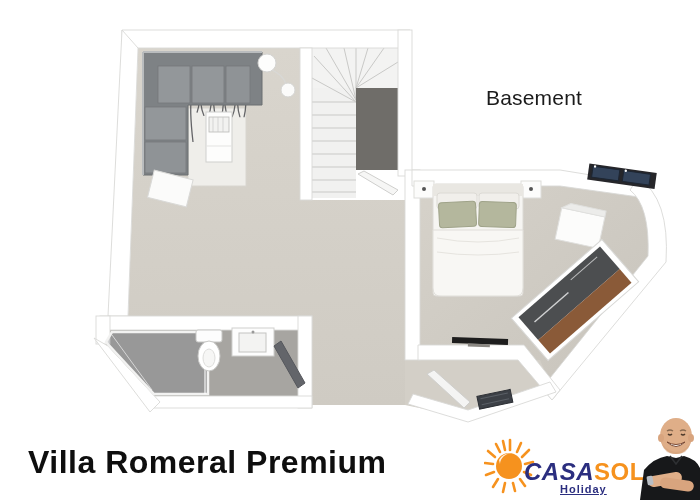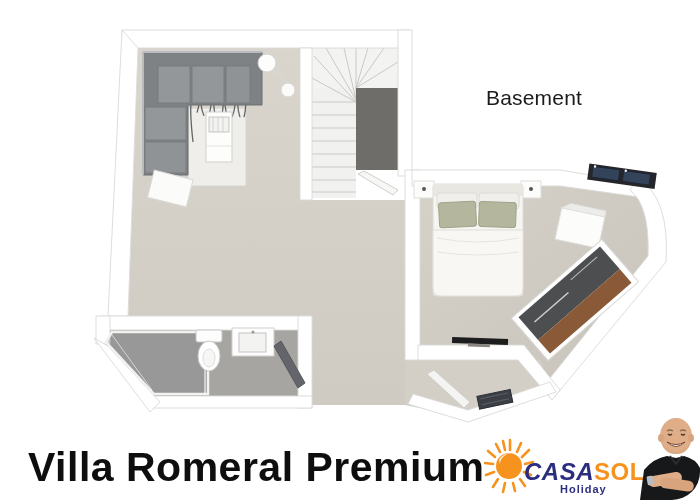--- a/index.html
+++ b/index.html
@@ -1,26 +1,26 @@
 <!DOCTYPE html>
 <html><head>
 <meta charset="utf-8">
 <style>
   html,body{margin:0;padding:0;background:#ffffff;}
   .canvas{
     position:relative;width:700px;height:500px;background:#ffffff;
-    overflow:hidden;font-family:"Liberation Sans",sans-serif;border-radius:28px;
+    overflow:hidden;font-family:"Liberation Sans",sans-serif;
   }
   .plan-svg{position:absolute;left:0;top:0;}
   .floor-label{
     position:absolute;left:464px;top:86px;width:140px;text-align:center;
     font-size:21px;color:#1b1b1b;letter-spacing:0.2px;
   }
   .title{
-    position:absolute;left:28px;top:444px;font-size:41px;font-weight:bold;
+    position:absolute;left:28px;top:444px;font-size:32px;font-weight:bold;
     color:#0e0e0e;letter-spacing:0.5px;
   }
   .logo{position:absolute;left:484px;top:436px;width:160px;height:62px;}
   .logo-sun{position:absolute;left:0;top:2px;}
   .logo-text{position:absolute;left:40px;top:22px;font-weight:bold;font-size:24px;letter-spacing:0.5px;white-space:nowrap;}
   .logo-tagline{position:absolute;left:76px;top:47px;font-size:11px;font-weight:bold;letter-spacing:1px;}
   .agent{position:absolute;left:634px;top:414px;}
 </style>
 </head>
 <body>
@@ -211,21 +211,21 @@
         <line x1="11" y1="19" x2="4" y2="13"></line>
         <line x1="16" y1="14" x2="12" y2="6"></line>
         <line x1="21" y1="12" x2="19" y2="3"></line>
       </g>
       <circle cx="25" cy="28" r="13" fill="#f6921e"></circle>
       <path d="M15,22 A13,13 0 0 1 28,15.5 A11,11 0 0 0 16,26 Z" fill="#ffffff" opacity="0.85"></path>
     </svg>
     <div class="logo-text">
       <span style="color: rgb(43, 46, 127); font-style: italic;">CASA</span><span style="color: rgb(246, 146, 30);">SOL</span>
     </div>
-    <div class="logo-tagline" style="color: rgb(43, 46, 127);">Holiday</div>
+    <div class="logo-tagline" style="color: rgb(43, 46, 127); text-decoration: underline;">Holiday</div>
   </div>
 
   <svg class="agent" width="66" height="86" viewBox="0 0 66 86">
 
     <ellipse cx="42" cy="22" rx="16" ry="18" fill="#dfae88"></ellipse>
     <ellipse cx="27" cy="24" rx="3" ry="4" fill="#d8a47e"></ellipse>
     <ellipse cx="57" cy="24" rx="3" ry="4" fill="#d8a47e"></ellipse>
     <path d="M28,30 Q42,46 56,30 Q54,40 42,40 Q30,40 28,30 Z" fill="#d2a078" opacity="0.5"></path>
     <path d="M33,17 Q36,15 39,17" stroke="#8a6a50" stroke-width="1.4" fill="none"></path>
     <path d="M46,17 Q49,15 52,17" stroke="#8a6a50" stroke-width="1.4" fill="none"></path>

